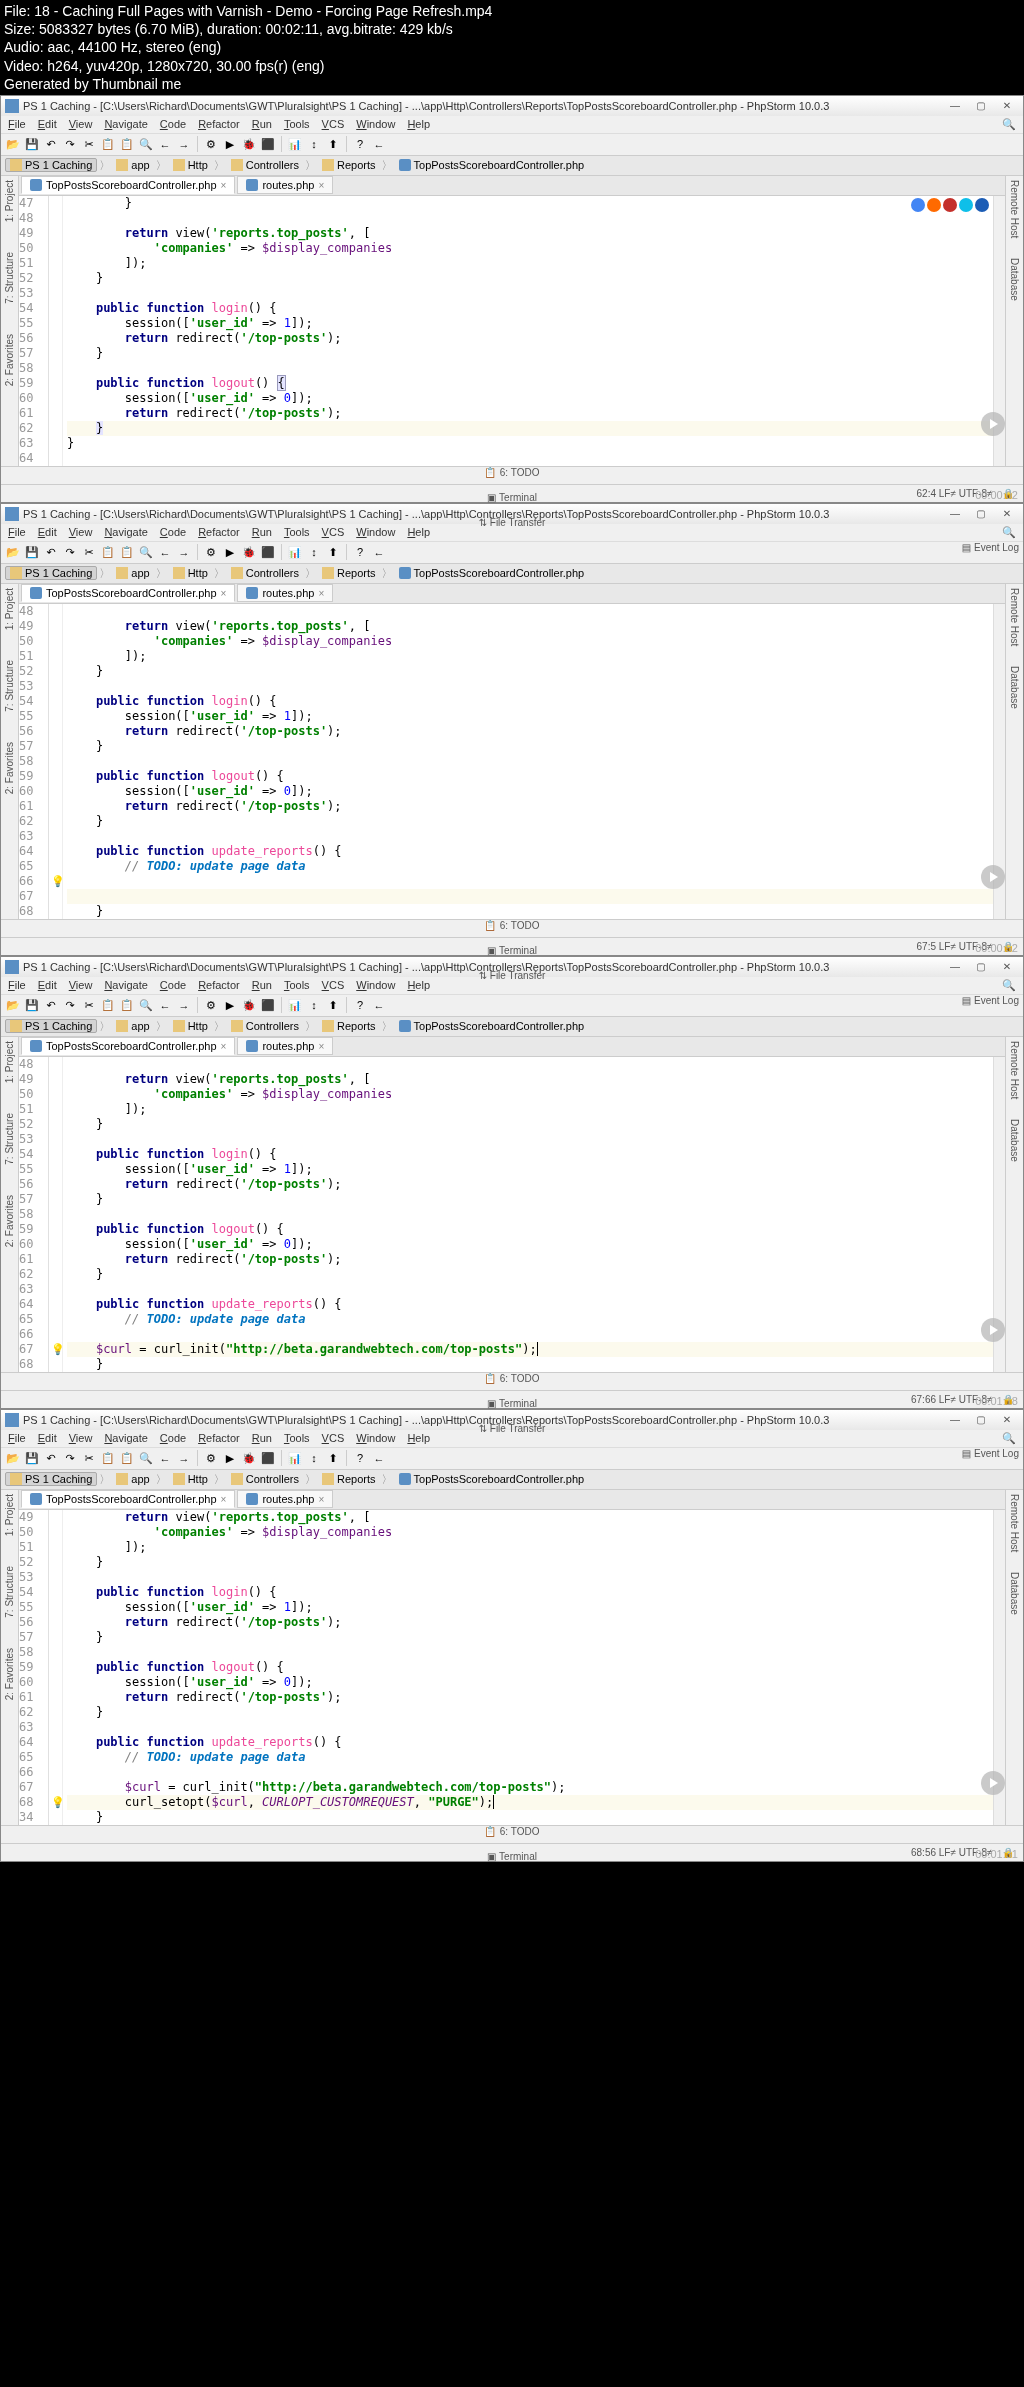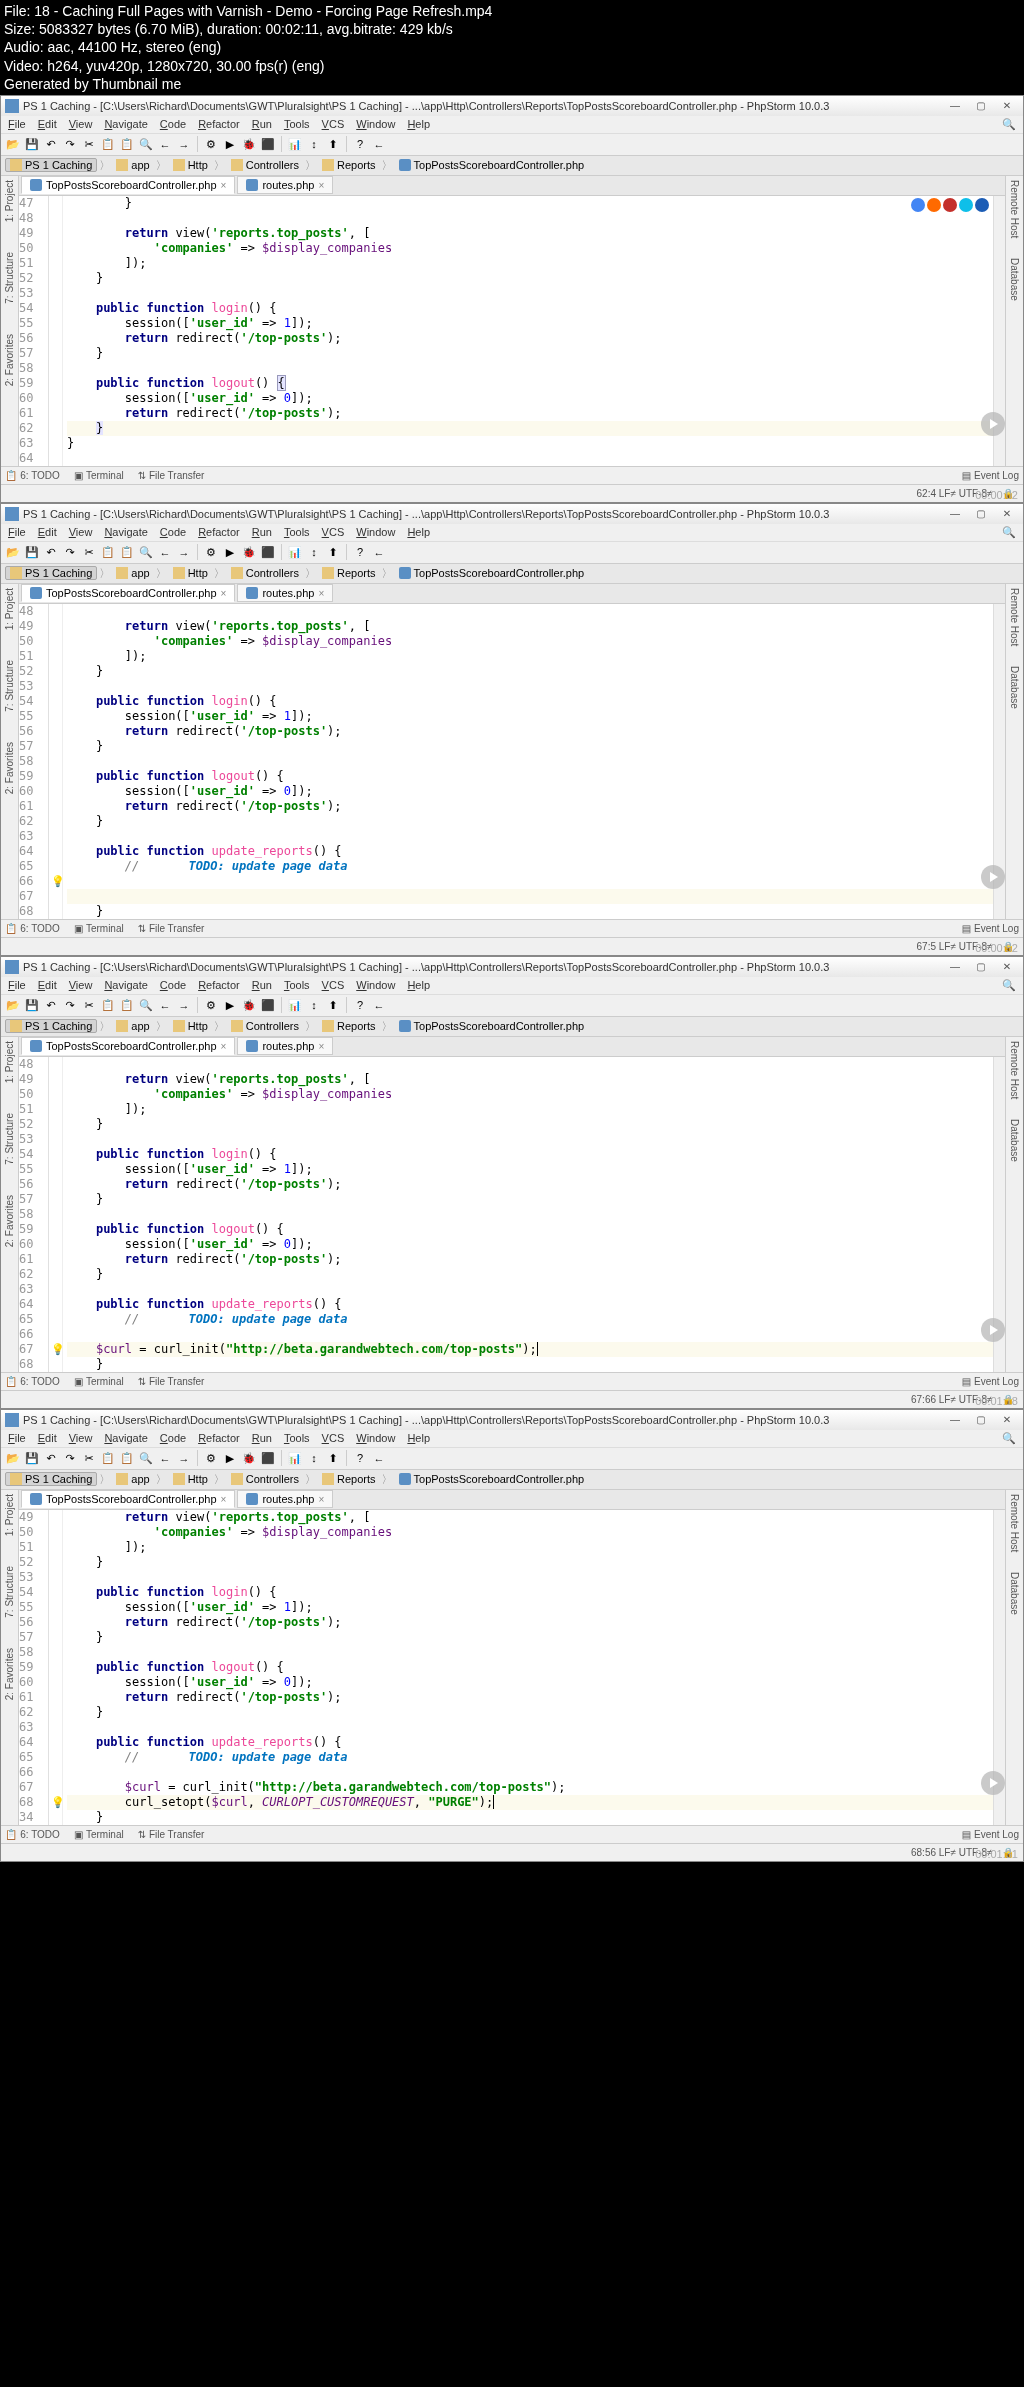--- a/index.html
+++ b/index.html
@@ -36,29 +36,29 @@
 .editor-main { flex: 1; display: flex; flex-direction: column; }
 .code-area { flex: 1; display: flex; background: #fff; font-family: Consolas, monospace; font-size: 12px; line-height: 15px; position: relative; }
 .gutter { width: 30px; text-align: left; padding-right: 6px; color: #999; background: #fff; border-right: 1px solid #e0e0e0; user-select: none; }
 .gutter-mark { width: 14px; background: #fff; border-right: 1px solid #eee; }
 .code-lines { flex: 1; padding-left: 4px; white-space: pre; overflow: hidden; }
 .code-lines .kw { color: #000080; font-weight: bold; }
 .code-lines .fn { color: #ec4899; }
 .code-lines .str { color: #008000; font-weight: bold; }
 .code-lines .var { color: #660e7a; }
 .code-lines .cm { color: #808080; font-style: italic; }
-.code-lines .todo { color: #0073bf; font-style: italic; font-weight: bold; margin-left: 42px; }
+.code-lines .todo { color: #0073bf; font-style: italic; font-weight: bold; }
 .code-lines .const { color: #660e7a; font-style: italic; }
 .code-lines .num { color: #0000ff; }
 .caret-line { background: #fcfaed; }
 .bulb { position: absolute; left: 32px; font-size: 11px; color: #c9a400; }
 .scrollbar-v { width: 12px; background: #f0f0f0; border-left: 1px solid #ddd; }
 .browser-icons { position: absolute; top: 2px; right: 16px; display: flex; gap: 2px; }
 .browser-icons span { width: 14px; height: 14px; border-radius: 50%; display: inline-block; }
-.bottom-tools { background: #f0f0f0; height: 18px; display: flex; align-items: center; padding: 0 4px; gap: 14px; font-size: 10px; border-top: 1px solid #ccc; color: #555; }
+.bottom-tools { background: #f0f0f0; height: 18px; display: flex; align-items: center; padding: 0 4px; gap: 14px; font-size: 10px; border-top: 1px solid #ccc; color: #555; flex-direction: column; }
 .bottom-tools .bt-right { margin-left: auto; }
 .statusbar { background: #f0f0f0; height: 18px; display: flex; align-items: center; justify-content: flex-end; padding: 0 8px; font-size: 10px; color: #555; border-top: 1px solid #ccc; gap: 10px; }
 .timestamp { position: relative; color: #aaa; font-size: 11px; text-align: right; padding-right: 6px; margin-top: -14px; height: 14px; }
 .play-btn { position: absolute; right: 18px; bottom: 30px; width: 24px; height: 24px; border-radius: 50%; background: rgba(180,180,180,0.7); display: flex; align-items: center; justify-content: center; }
 .play-btn::after { content: ''; border-left: 8px solid #fff; border-top: 5px solid transparent; border-bottom: 5px solid transparent; margin-left: 2px; }
 </style>
 </head>
 <body>
 
 <div id="root">

